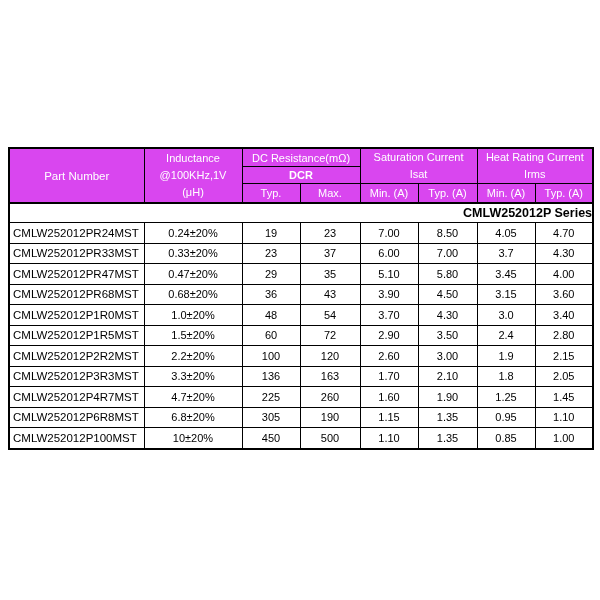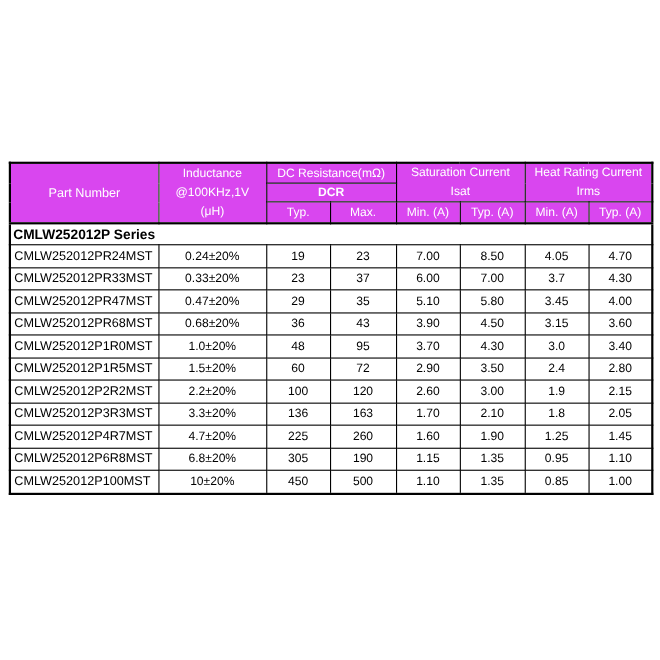--- a/index.html
+++ b/index.html
@@ -43,21 +43,21 @@
   tr.hr1 th { height: 17px; }
   tr.hr2 th { height: 16px; font-weight: bold; }
   tr.hr3 th { height: 18px; }
   th.partnum { font-size: 11.5px; }
   tr.series td {
     border-top: 2px solid #000000;
     border-bottom: 1px solid #000000;
     height: 18px;
     font-weight: bold;
     font-size: 12.5px;
-    text-align: left;
+    text-align: right;
     padding-left: 2px;
     background: #ffffff;
   }
   tbody td {
     height: 19.5px;
     font-size: 11px;
     text-align: center;
     vertical-align: middle;
     background: #ffffff;
   }
@@ -153,21 +153,21 @@
         <td>43</td>
         <td>3.90</td>
         <td>4.50</td>
         <td>3.15</td>
         <td>3.60</td>
       </tr>
       <tr>
         <td class="part">CMLW252012P1R0MST</td>
         <td>1.0±20%</td>
         <td>48</td>
-        <td>95</td>
+        <td>54</td>
         <td>3.70</td>
         <td>4.30</td>
         <td>3.0</td>
         <td>3.40</td>
       </tr>
       <tr>
         <td class="part">CMLW252012P1R5MST</td>
         <td>1.5±20%</td>
         <td>60</td>
         <td>72</td>

